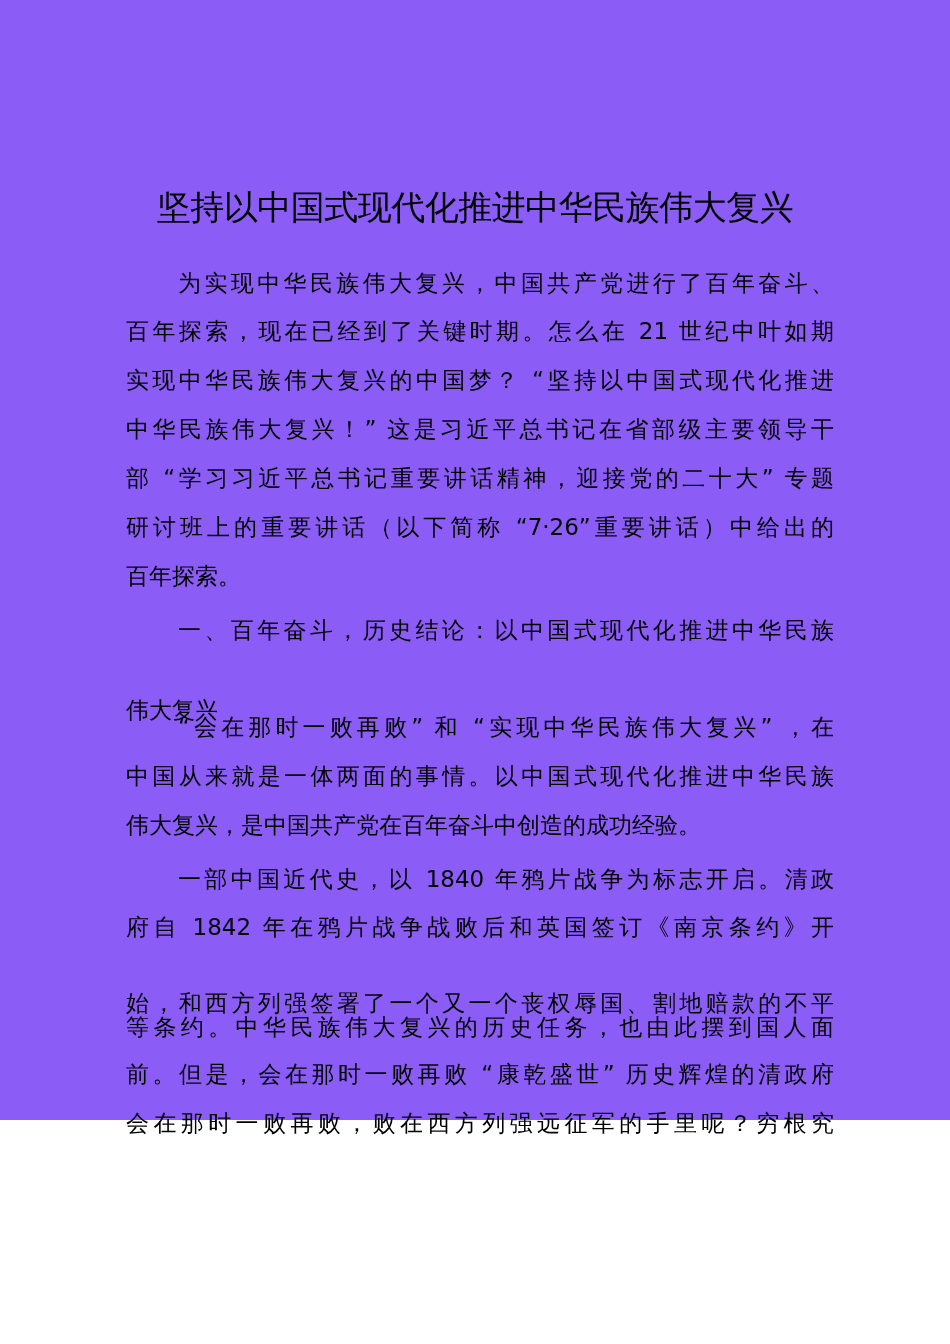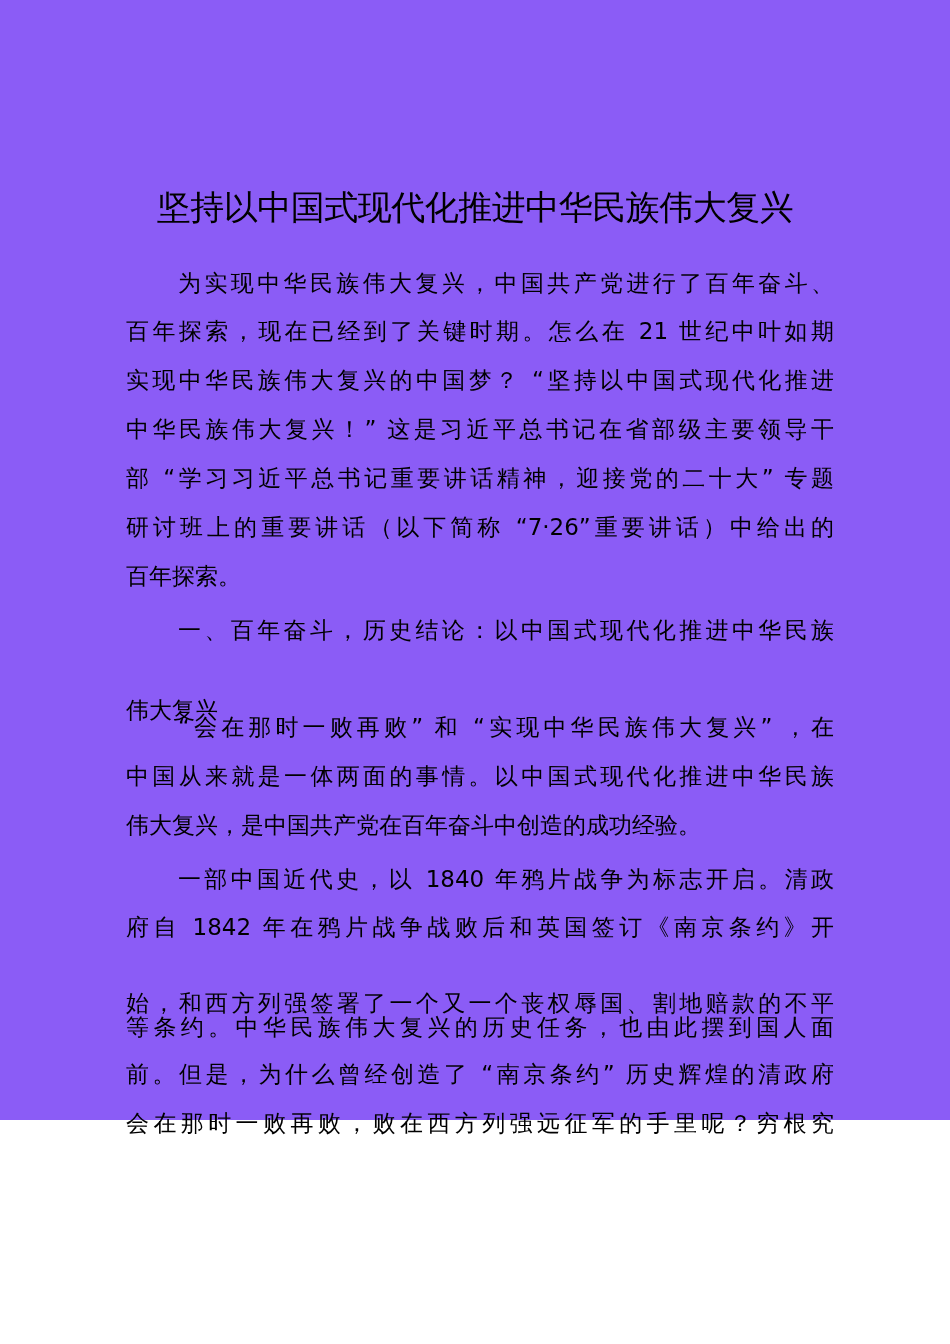--- a/index.html
+++ b/index.html
@@ -79,17 +79,17 @@
     <div class="line indent" style="top:709px;">“会在那时一败再败” 和 “实现中华民族伟大复兴” ，在</div>
     <div class="line" style="top:758px;">中国从来就是一体两面的事情。以中国式现代化推进中华民族</div>
     <div class="line last" style="top:807px;">伟大复兴，是中国共产党在百年奋斗中创造的成功经验。</div>
   </div>
 
   <div>
     <div class="line indent" style="top:861px;">一部中国近代史，以 1840 年鸦片战争为标志开启。清政</div>
     <div class="line" style="top:909px;">府自 1842 年在鸦片战争战败后和英国签订《南京条约》开</div>
     <div class="line" style="top:958px;margin-top:27px;">始，和西方列强签署了一个又一个丧权辱国、割地赔款的不平</div>
     <div class="line" style="top:969px;margin-top:40px;">等条约。中华民族伟大复兴的历史任务，也由此摆到国人面</div>
-    <div class="line" style="top:1056px;">前。但是，为什么曾经创造了 “南京条约” 历史辉煌的清政府</div>
+    <div class="line" style="top:1056px;">前。但是，会在那时一败再败 “康乾盛世” 历史辉煌的清政府</div>
     <div class="line" style="top:1105px;">会在那时一败再败，败在西方列强远征军的手里呢？穷根究</div>
   </div>
 
 </div>
 
 </body></html>

